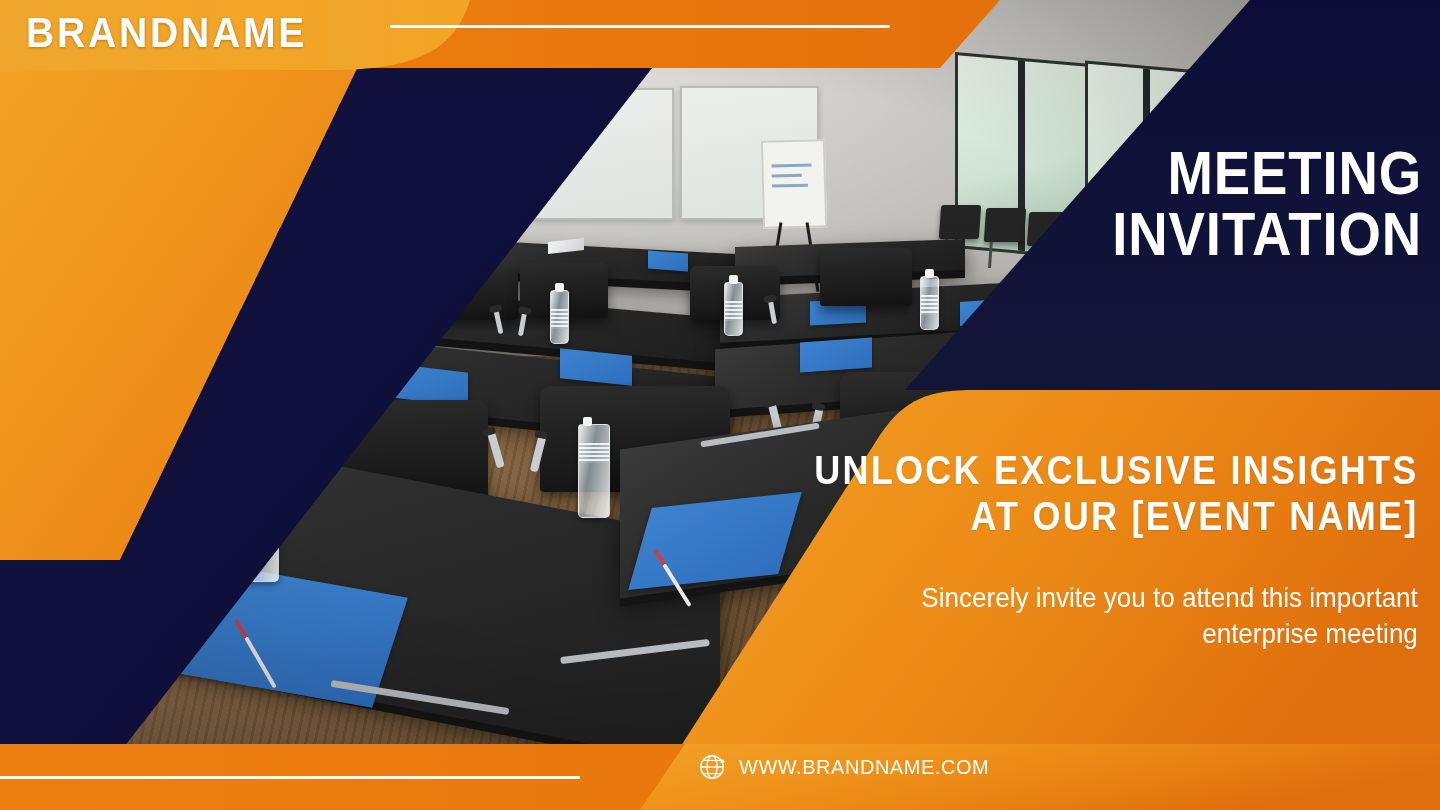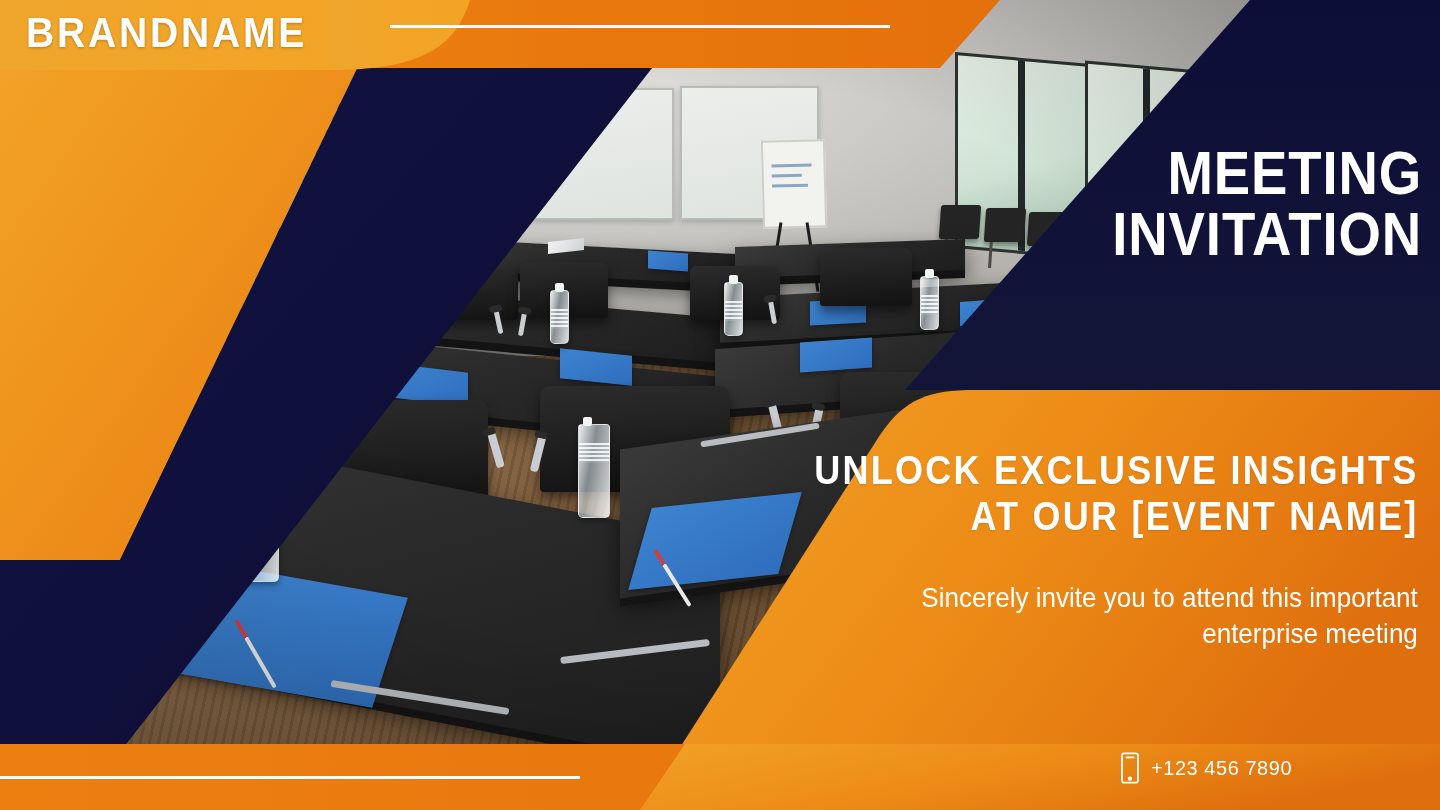--- a/index.html
+++ b/index.html
@@ -332,23 +332,26 @@
   <div class="headline">
     <span>UNLOCK EXCLUSIVE INSIGHTS</span>
     <span class="h2">AT OUR  [EVENT NAME]</span>
   </div>
 
   <div class="subtext">
     <span>Sincerely invite you to attend this important</span>
     <span class="s2">enterprise meeting</span>
   </div>
 
-
-  <div class="contact tel">
-    <svg class="ico" width="20" height="32" viewBox="0 0 22 36">
-      <rect x="2" y="1.5" width="18" height="33" rx="2.5" fill="none" stroke="#fff" stroke-width="2"></rect>
-      <rect x="6" y="5" width="10" height="2" rx="1" fill="#fff"></rect>
-      <circle cx="11" cy="30" r="2.4" fill="#fff"></circle>
+  <div class="contact web">
+    <svg class="ico" width="30" height="30" viewBox="0 0 32 32">
+      <circle cx="15" cy="16" r="12" fill="none" stroke="#fff" stroke-width="1.7"></circle>
+      <ellipse cx="15" cy="16" rx="5.4" ry="12" fill="none" stroke="#fff" stroke-width="1.5"></ellipse>
+      <line x1="3" y1="16" x2="27" y2="16" stroke="#fff" stroke-width="1.5"></line>
+      <line x1="5" y1="9" x2="25" y2="9" stroke="#fff" stroke-width="1.3"></line>
+      <line x1="5" y1="23" x2="25" y2="23" stroke="#fff" stroke-width="1.3"></line>
+      <circle cx="26" cy="10" r="2.1" fill="#fff"></circle>
     </svg>
-    <span class="ctext">+123 456 7890</span>
-  </div>
+    <span class="ctext">WWW.BRANDNAME.COM</span>
+  </div>
+
 
 </div>
 
 </body></html>

